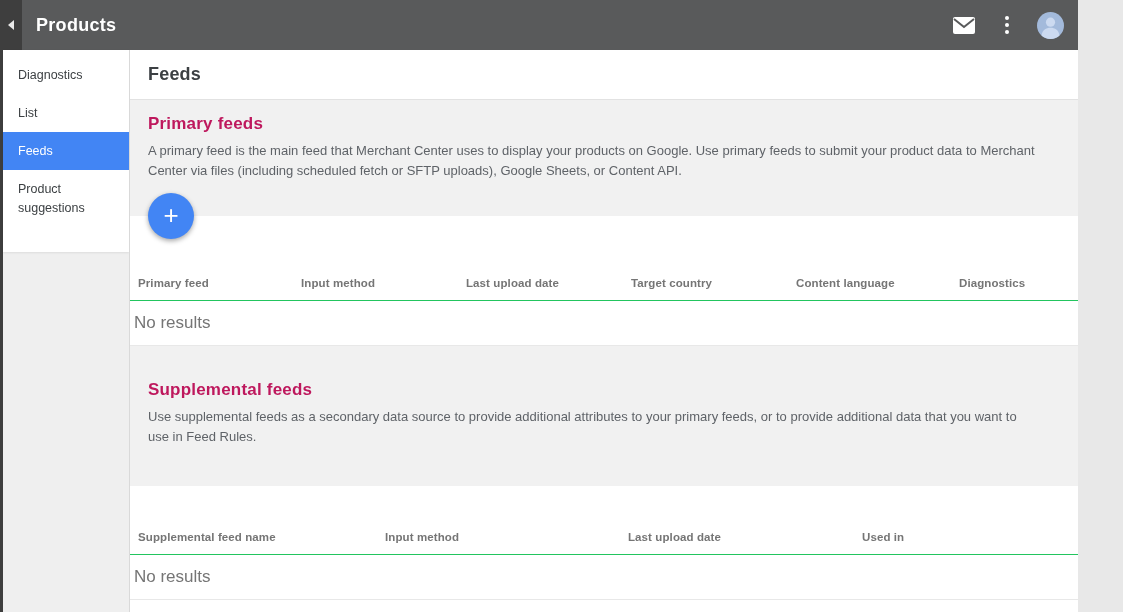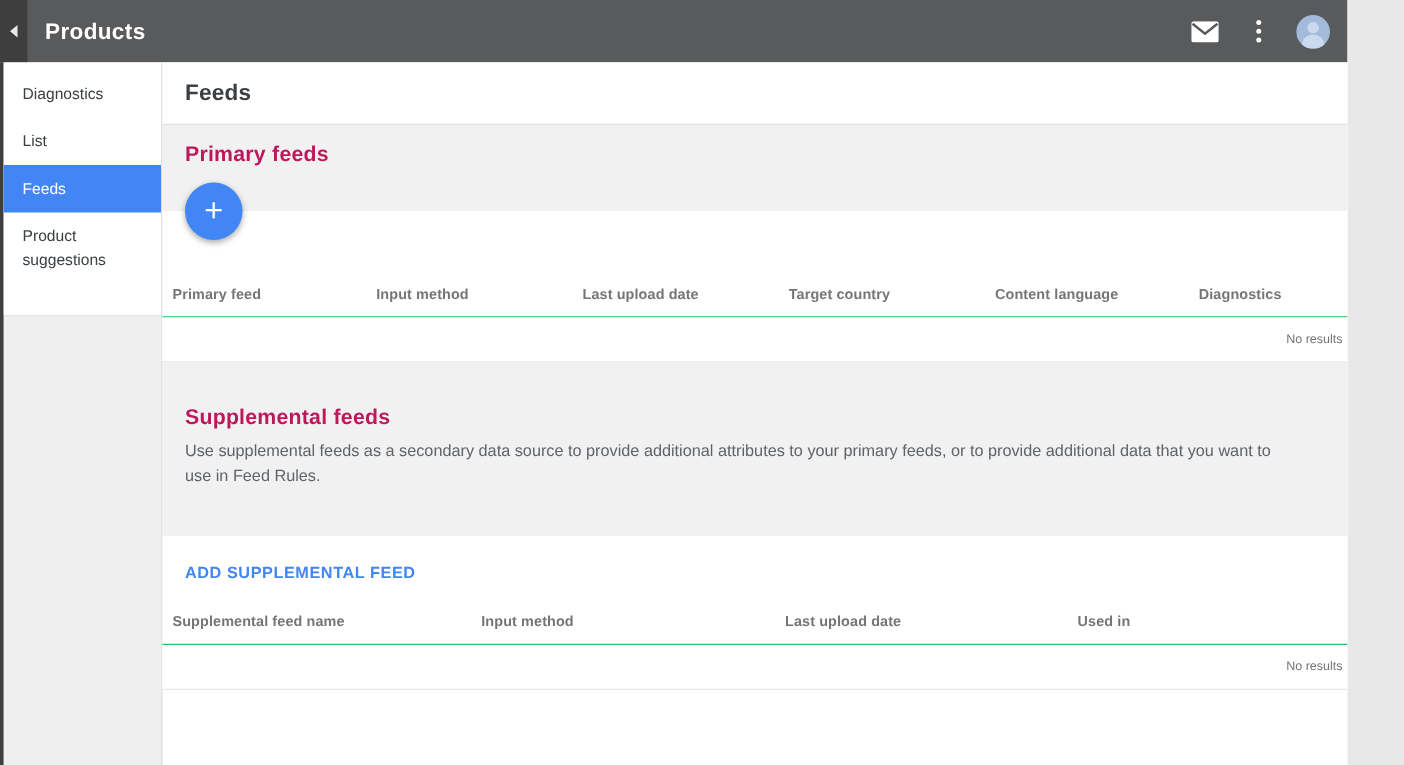--- a/index.html
+++ b/index.html
@@ -63,21 +63,21 @@
     background:#4285f4; color:#ffffff; font-size:26px; font-weight:400;
     display:flex; align-items:center; justify-content:center; line-height:1;
     box-shadow:0 2px 5px rgba(0,0,0,.35); padding-bottom:3px;
   }
   .table-white { background:#ffffff; }
   .thead { display:grid; padding-left:8px; border-bottom:1px solid #22c55e; }
   .thead.primary-cols { grid-template-columns:163px 165px 165px 165px 163px 1fr; margin-top:50px; }
   .thead.supp-cols { grid-template-columns:247px 243px 234px 1fr; margin-top:14px; }
   .th { font-size:11.5px; font-weight:bold; color:#757575; padding:11px 4px 11px 0; letter-spacing:.1px; }
   .empty-row {
-    text-align:right; font-size:10px; color:#757575;
+    text-align:left; font-size:17px; color:#757575;
     padding:12px 4px; border-bottom:1px solid #e8e8e8; background:#fff;
   }
   .table-white.supplemental-card { padding-top:20px; }
   .add-link {
     background:none; border:none; cursor:pointer; margin-left:18px;
     color:#4285f4; font-size:13px; font-weight:bold; letter-spacing:.45px;
     font-family:inherit;
   }
 </style>
 </head>
@@ -132,20 +132,21 @@
     </div>
 
     <div class="main">
 
       <div class="page-header">
         <div class="page-title">Feeds</div>
       </div>
 
       <div class="section-gray primary">
         <div class="section-title">Primary feeds</div>
+        <div class="section-desc">A primary feed is the main feed that Merchant Center uses to display your products on Google. Use primary feeds to submit your product data to Merchant Center via files (including scheduled fetch or SFTP uploads), Google Sheets, or Content API.</div>
         <div class="fab-wrap">
           <button class="fab">
             <span>+</span>
           </button>
         </div>
       </div>
 
       <div class="table-white">
         <div class="thead primary-cols">
           <span class="th">Primary feed</span>
@@ -157,21 +158,20 @@
         </div>
         <div class="empty-row">No results</div>
       </div>
 
       <div class="section-gray supplemental">
         <div class="section-title">Supplemental feeds</div>
         <div class="section-desc">Use supplemental feeds as a secondary data source to provide additional attributes to your primary feeds, or to provide additional data that you want to use in Feed Rules.</div>
       </div>
 
       <div class="table-white supplemental-card">
-        <button class="add-link">ADD SUPPLEMENTAL FEED</button>
         <div class="thead supp-cols">
           <span class="th">Supplemental feed name</span>
           <span class="th">Input method</span>
           <span class="th">Last upload date</span>
           <span class="th">Used in</span>
         </div>
         <div class="empty-row">No results</div>
       </div>
 
     </div>

